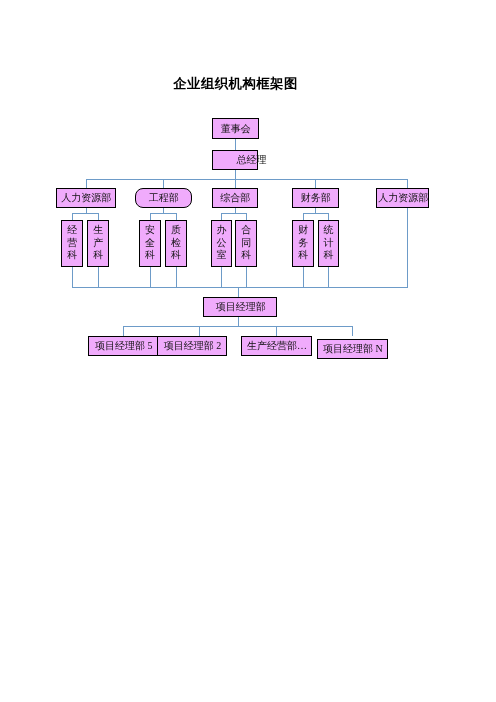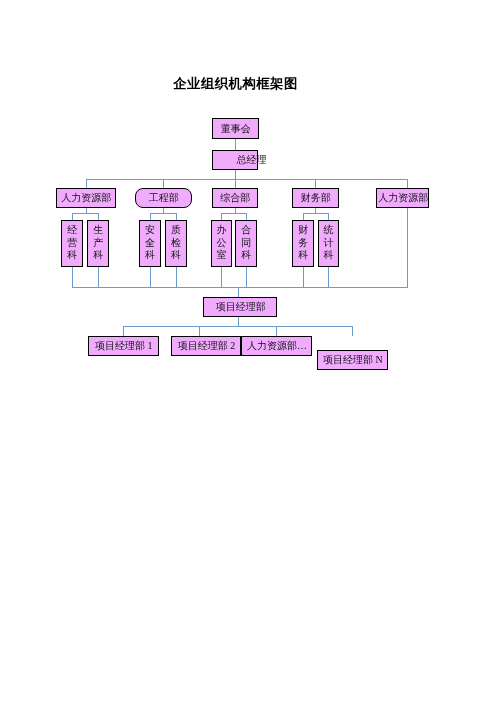--- a/index.html
+++ b/index.html
@@ -125,18 +125,18 @@
       <span>科</span>
     </div>
   <div class="box vbox" style="left:317.6px;top:208.2px;width:21px;height:46.5px;">
       <span>统</span>
       <span>计</span>
       <span>科</span>
     </div>
 
   <div class="box" style="left:203.4px;top:285.3px;width:74px;height:19.6px;">项目经理部</div>
 
-  <div class="box" style="left:88.1px;top:324.1px;width:70.7px;height:19.5px;">项目经理部 1</div>
-  <div class="box" style="left:171px;top:324.1px;width:70.4px;height:19.5px;">项目经理部 2</div>
-  <div class="box" style="left:241.3px;top:324.1px;width:70.6px;height:19.5px;">人力资源部…</div>
-  <div class="box" style="left:317.1px;top:338px;width:70.7px;height:19.5px;">项目经理部 N</div>
+  <div class="box" style="left:88.1px;top:324.1px;width:70.7px;height:19.5px;">项目经理部 5</div>
+  <div class="box" style="left:157px;top:324.1px;width:70.4px;height:19.5px;">项目经理部 2</div>
+  <div class="box" style="left:241.3px;top:324.1px;width:70.6px;height:19.5px;">生产经营部…</div>
+  <div class="box" style="left:317.1px;top:327px;width:70.7px;height:19.5px;">项目经理部 N</div>
 
 </div>
 
 </body></html>

